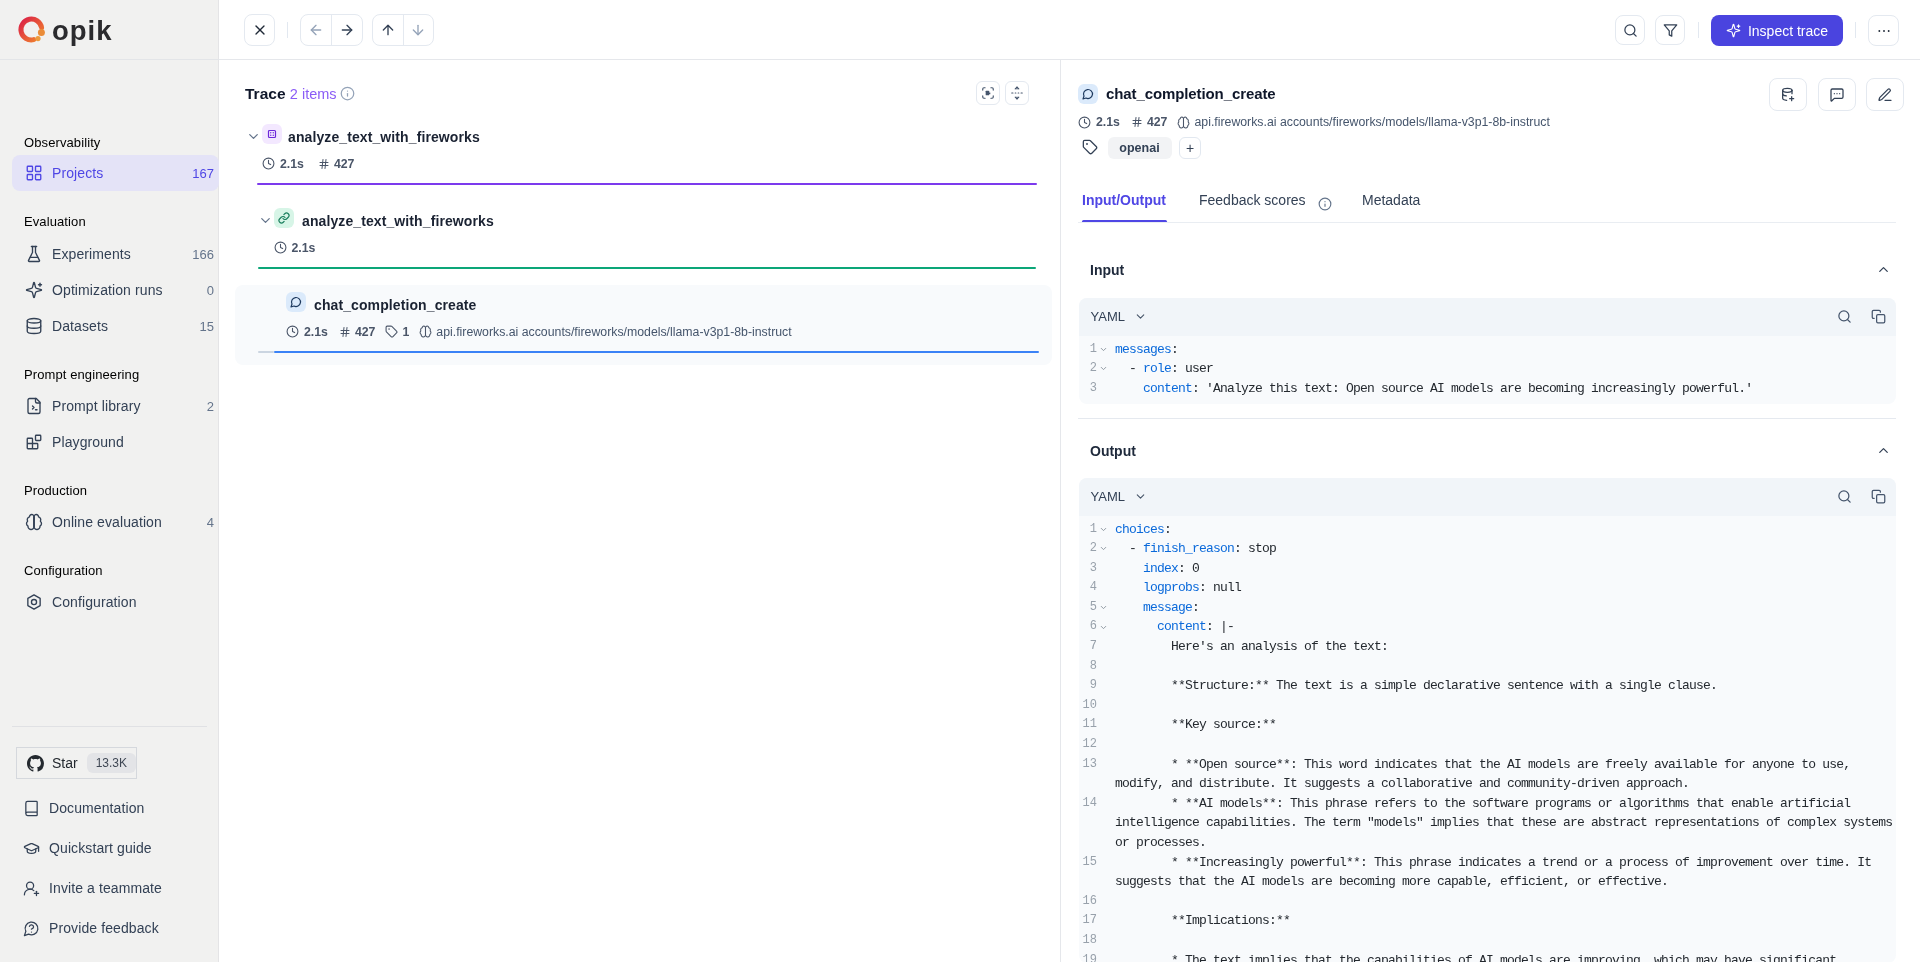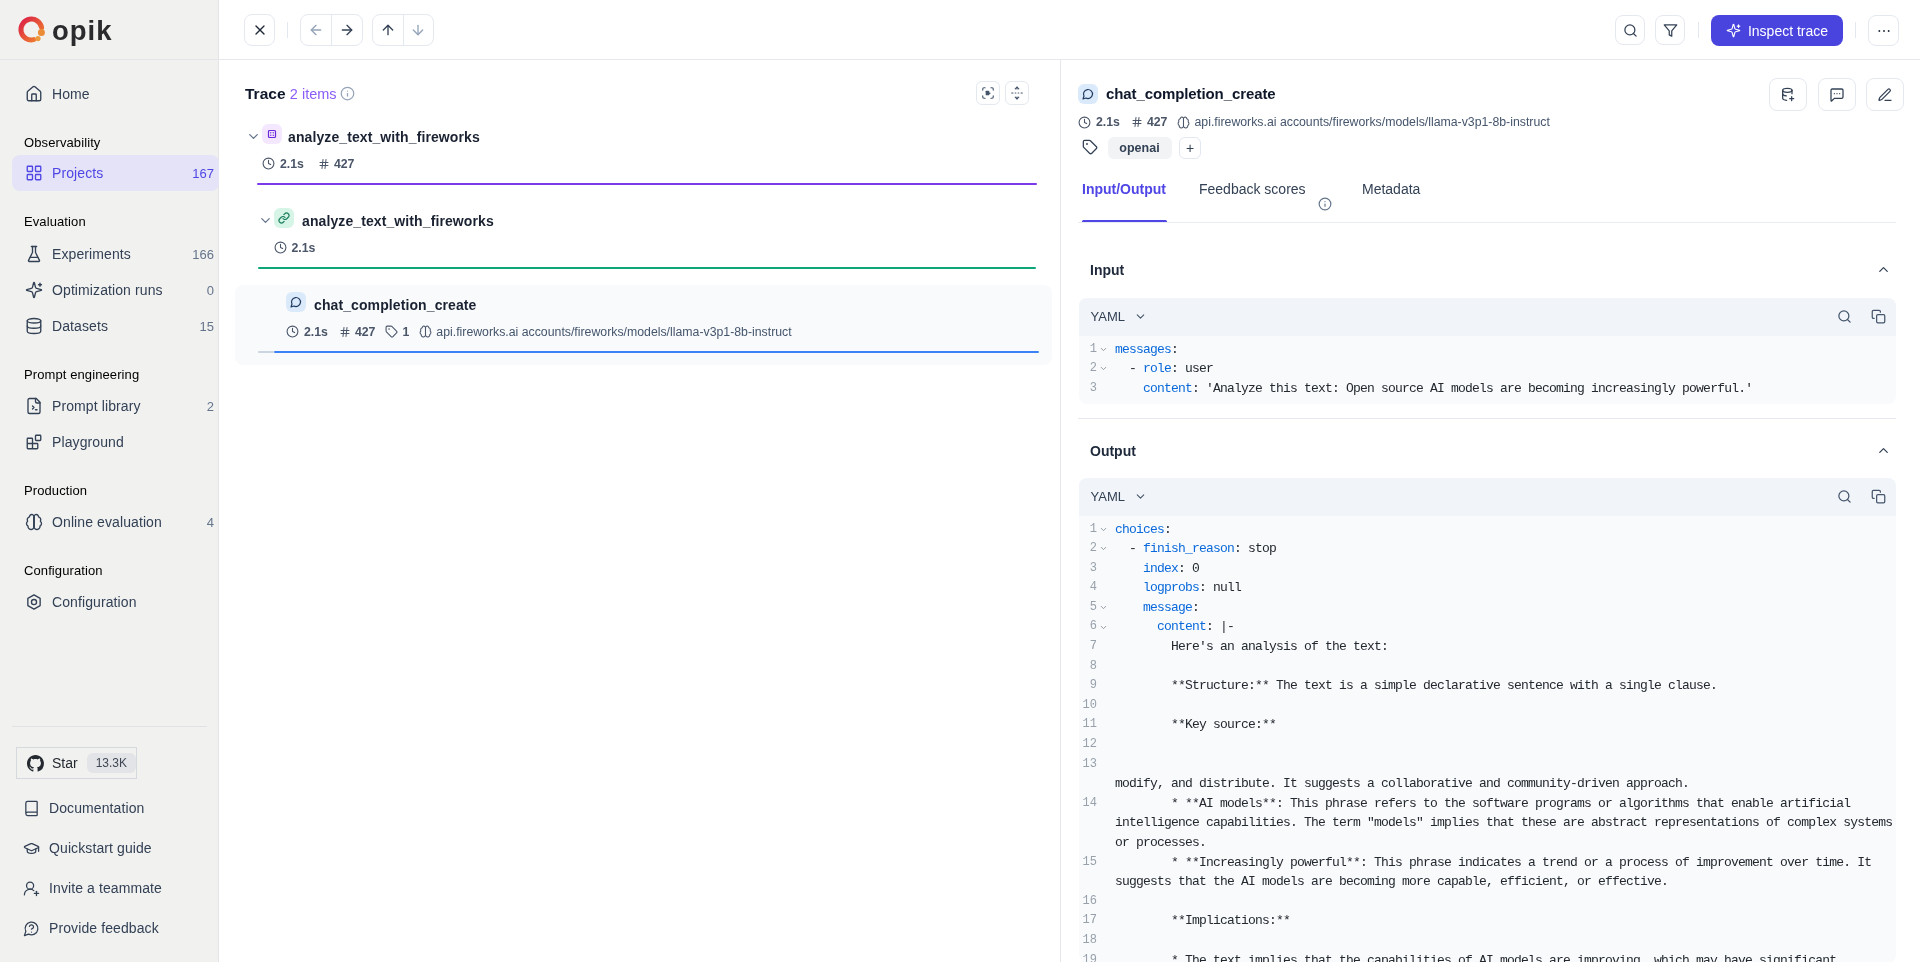--- a/index.html
+++ b/index.html
@@ -49,21 +49,21 @@
   font-size:12.3px; color:#4A5568; font-weight:600; }
 .ibox { position:absolute; width:20px; height:20px; border-radius:6px; display:flex;
   align-items:center; justify-content:center; }
 .bar { position:absolute; top:66px; height:2px; border-radius:1px; }
 
 #rpanel { position:absolute; left:1062px; top:60px; width:858px; height:902px; background:#fff; }
 .hbtn { position:absolute; top:18px; width:38px; height:33px; border:1px solid #E4E9F0; border-radius:8px;
   display:flex; align-items:center; justify-content:center; }
 #rtitle { position:absolute; left:44px; top:25px; font-size:15px; font-weight:700; letter-spacing:-0.1px; color:#0F172A; }
 .rmeta { position:absolute; display:flex; align-items:center; font-size:12.3px; color:#4A5568; font-weight:600; }
-.tab { position:absolute; top:119px; font-size:14px; font-weight:600; height:20px; line-height:20px; }
+.tab { position:absolute; top:130px; font-size:14px; font-weight:600; height:20px; line-height:20px; }
 .chip { position:absolute; border-radius:6px; font-size:12.5px; font-weight:600; color:#334155;
   display:flex; align-items:center; justify-content:center; }
 .seclabel { position:absolute; left:28px; font-size:14px; font-weight:600; color:#1E293B; }
 .codeblk { position:absolute; left:16.5px; width:817.5px; background:#F8FAFC; border-radius:8px; overflow:hidden; }
 .codehead { height:38px; background:#F1F5F9; display:flex; align-items:center;justify-content:center; }
 .codehead .yl { margin-left:12px; font-size:13px; font-weight:500; color:#334155; }
 .codebody { padding:4px 0 6px 0; font-family:"Liberation Mono", monospace; font-size:13px;
   letter-spacing:-0.8px; line-height:19.6px; color:#24292F; }
 .cl { display:flex; }
 .cl .ln { width:18.5px; text-align:right; color:#98A1AB; flex:none; letter-spacing:0; font-size:12px; }
@@ -81,27 +81,20 @@
           <stop offset="1" stop-color="#F1862D"></stop>
     </linearGradient>
       </defs>
     <path d="M 17.69 26.63 A 10.4 10.4 0 1 1 25.59 14.69" fill="none" stroke="url(#lg)" stroke-width="5" stroke-linecap="round"></path>
     <circle cx="25.4" cy="19.6" r="3.5" fill="#EA8C38"></circle>
     <circle cx="22.0" cy="25.6" r="2.6" fill="#ED9A3C"></circle>
     <text x="36" y="26.5" font-size="27.5" font-weight="700" fill="#2B2B2E" letter-spacing="1">opik</text>
   </svg>
   <div id="sidehead"></div>
 
-  <div class="navitem" style="top:76px;">
-    <svg width="18" height="18" viewBox="0 0 24 24" fill="none" stroke="#334155" stroke-width="1.8" stroke-linecap="round" stroke-linejoin="round">
-        <path d="M3 10a2 2 0 0 1 .709-1.528l7-6a2 2 0 0 1 2.582 0l7 6A2 2 0 0 1 21 10v9a2 2 0 0 1-2 2H5a2 2 0 0 1-2-2z"></path>
-        <path d="M15 21v-8a1 1 0 0 0-1-1h-4a1 1 0 0 0-1 1v8"></path>
-      </svg>
-    <span class="lbl">Home</span>
-  </div>
   <div class="navhead" style="top:135px;">Observability</div>
   <div class="navitem sel" style="top:155px;">
     <svg width="18" height="18" viewBox="0 0 24 24" fill="none" stroke="#4F46E5" stroke-width="1.8" stroke-linecap="round" stroke-linejoin="round">
         <rect x="3" y="3" width="7" height="7" rx="1"></rect>
         <rect x="14" y="3" width="7" height="7" rx="1"></rect>
         <rect x="14" y="14" width="7" height="7" rx="1"></rect>
         <rect x="3" y="14" width="7" height="7" rx="1"></rect>
       </svg>
     <span class="lbl">Projects</span>
       <span class="cnt">167</span>
@@ -603,20 +596,21 @@
           <div class="ct">        **Key source:**</div>
         </div>
       <div class="cl">
           <span class="ln">12</span>
           <span class="fd"></span>
           <div class="ct"> </div>
         </div>
       <div class="cl">
           <span class="ln">13</span>
           <span class="fd"></span>
+          <div class="ct">        * **Open source**: This word indicates that the AI models are freely available for anyone to use,</div>
         </div>
       <div class="cl">
           <span class="ln"></span>
           <span class="fd"></span>
           <div class="ct">modify, and distribute. It suggests a collaborative and community-driven approach.</div>
         </div>
       <div class="cl">
           <span class="ln">14</span>
           <span class="fd"></span>
           <div class="ct">        * **AI models**: This phrase refers to the software programs or algorithms that enable artificial</div>

